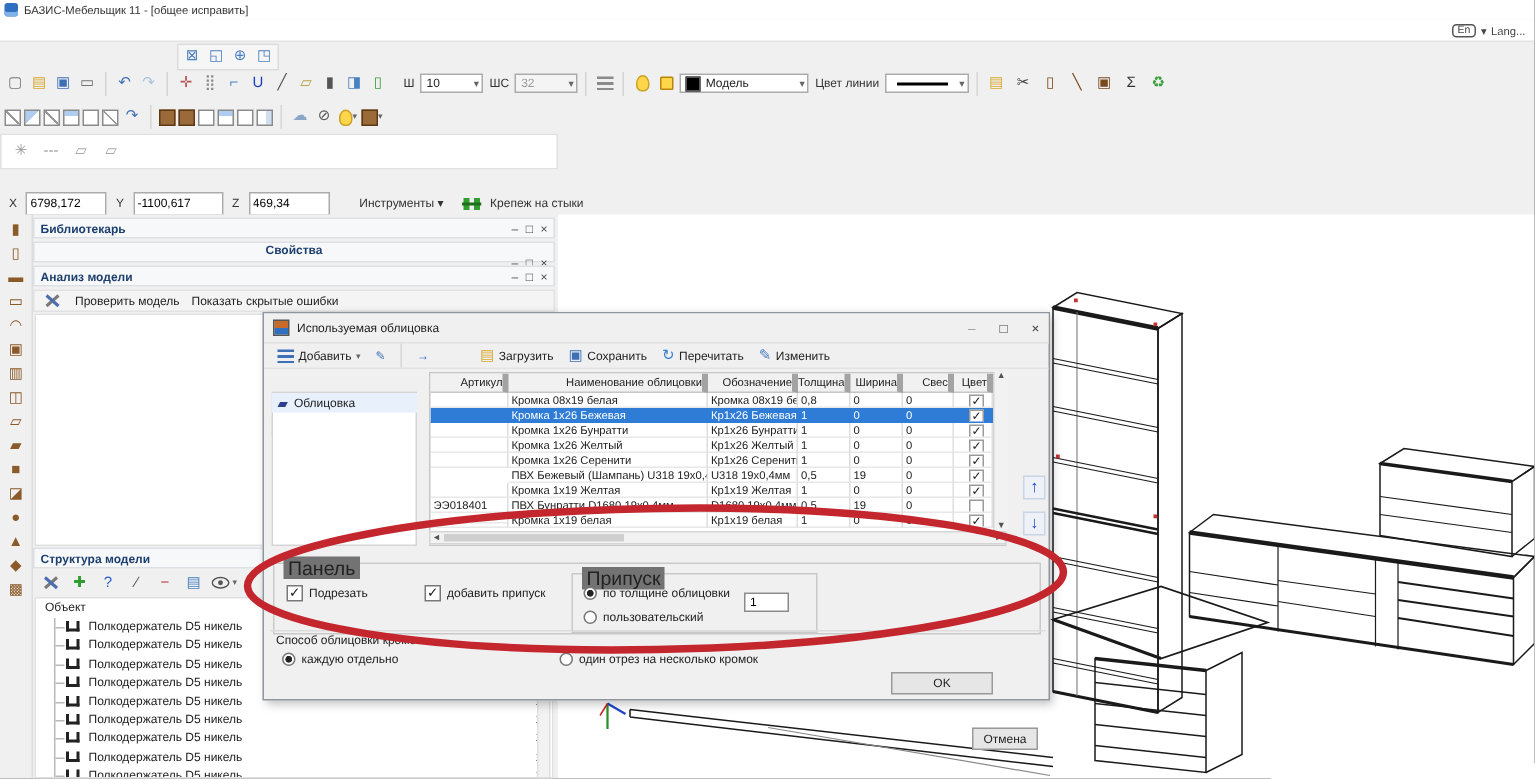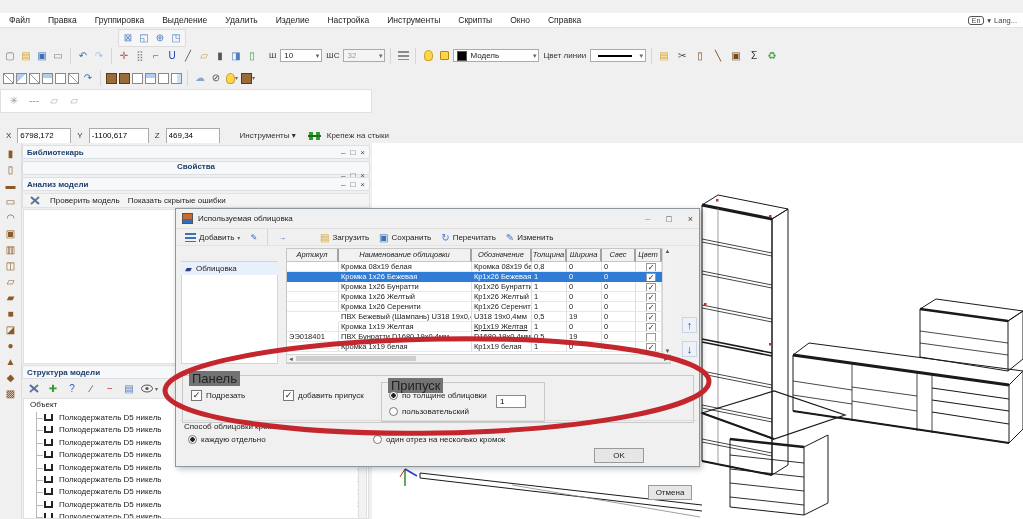--- a/index.html
+++ b/index.html
@@ -74,21 +74,21 @@
   .dtoolbar{position:absolute;left:0;top:20px;width:100%;height:17px;display:flex;align-items:center;gap:4px;padding-left:6px;box-sizing:border-box;border-bottom:1px solid #e3e3e3;}
   .dtb{display:flex;align-items:center;gap:3px;font-size:8px;color:#222;padding:1px 3px;}
   .list-head{position:absolute;left:5px;top:39px;width:97px;height:13px;background:#f1f1f1;border:1px solid #c6c6c6;box-sizing:border-box;text-align:center;font-size:7.5px;line-height:12px;margin-top:30px;}
   .list-item{position:absolute;left:5px;top:53px;width:97px;height:13px;background:#e8f0fb;display:flex;align-items:center;gap:4px;padding-left:4px;box-sizing:border-box;font-size:8px;}
   .list-body{position:absolute;left:5px;top:52px;width:97px;height:103px;background:#fff;border:1px solid #d5d5d5;box-sizing:border-box;}
   .sheeticon{color:#2b3f8c;font-size:9px;line-height:8px;}
   .etable{position:absolute;left:110px;top:39px;width:385px;height:116px;background:#fff;border:1px solid #c6c6c6;box-sizing:border-box;overflow:hidden;}
   .erow{display:flex;height:10px;}
   .erow.hdr{height:13px;background:#f1f1f1;}
   .ecell{border-right:1px solid #dedede;border-bottom:1px solid #e8e8e8;font-size:7.5px;line-height:10px;padding-left:2px;box-sizing:border-box;overflow:hidden;white-space:nowrap;}
-  .erow.hdr .ecell{border-bottom:1px solid #c6c6c6;border-right:2px solid #a3a3a3;text-align:center;line-height:12px;padding-left:0;font-style:italic;}
+  .erow.hdr .ecell{border-bottom:1px solid #c6c6c6;border-right:4px solid #a3a3a3;text-align:right;line-height:12px;padding-left:0;}
   .erow.sel{background:#2e7cd6;color:#fff;}
   .erow.sel .ecell{border-color:#2e7cd6;}
   .cbx{display:inline-block;width:8px;height:8px;border:1px solid #9a9a9a;background:#fff;font-size:8px;line-height:7px;text-align:center;color:#222;margin:1px 0 0 8px;}
   .vscroll{position:absolute;right:0;top:0;width:9px;height:104px;background:#f2f2f2;border-left:1px solid #d5d5d5;font-size:6px;text-align:center;color:#555;}
   .hscroll{position:absolute;left:110px;top:145px;width:385px;height:9px;background:#f2f2f2;border:1px solid #d5d5d5;box-sizing:border-box;font-size:6px;color:#555;display:flex;justify-content:space-between;align-items:center;padding:0 1px;}
   .hscroll .thumb{height:5px;width:120px;background:#cfcfcf;margin-right:auto;margin-left:2px;}
   .bluearr{position:absolute;left:506px;width:15px;height:16px;display:flex;align-items:center;justify-content:center;color:#1548c2;font-size:11px;font-weight:bold;background:#eef2f8;border:1px solid #c9d4e4;box-sizing:border-box;}
   .gbox{position:absolute;border:1px solid #c9c9c9;background:#f0f0f0;box-sizing:border-box;}
   .gbox .legend{position:absolute;top:-5px;left:6px;background:#737373;padding:0 3px;font-size:13px;}
   .check{display:inline-block;width:9px;height:9px;border:1px solid #777;background:#fff;font-size:9px;line-height:8px;text-align:center;color:#222;}
@@ -98,35 +98,26 @@
   .numinput{position:absolute;width:30px;height:13px;border:1px solid #8a8a8a;background:#fff;font-size:8px;padding-left:3px;font-family:"Liberation Sans",sans-serif;box-sizing:border-box;}
   .btn{position:absolute;height:15px;background:#e6e6e6;border:1px solid #9a9a9a;font-size:8px;text-align:center;line-height:14px;box-sizing:border-box;}
   
   .ellipse-svg{left:158px;top:331px;z-index:10;pointer-events:none;}
 </style>
 </head>
 <body>
 
 <div class="app">
 
+  <div class="abs titlebar">
+    <span class="appicon"></span>
+    <span class="titletext">БАЗИС-Мебельщик 11 - [общее исправить]</span>
+  </div>
 
   <div class="abs menubar">
-    <div id="menu-items" style="display:flex;">
-        <span class="menuitem">Файл</span>
-        <span class="menuitem">Правка</span>
-        <span class="menuitem">Группировка</span>
-        <span class="menuitem">Выделение</span>
-        <span class="menuitem">Удалить</span>
-        <span class="menuitem">Изделие</span>
-        <span class="menuitem">Настройка</span>
-        <span class="menuitem">Инструменты</span>
-        <span class="menuitem">Скрипты</span>
-        <span class="menuitem">Окно</span>
-        <span class="menuitem">Справка</span>
-      </div>
     <div class="lang">
       <span class="langbox">En</span>
       <span>▾</span>
       <span>Lang...</span>
     </div>
   </div>
 
   <div class="abs tb-float" id="tb-float">
       <span class="tbtn" style="color: rgb(74, 127, 193);">⊠</span>
       <span class="tbtn" style="color: rgb(74, 127, 193);">◱</span>
@@ -521,21 +512,21 @@
           <span class="ecell" style="width: 133px;">ПВХ Бежевый (Шампань) U318  19х0,4мм</span>
           <span class="ecell" style="width: 60px;">U318 19х0,4мм</span>
           <span class="ecell" style="width: 35px;">0,5</span>
           <span class="ecell" style="width: 35px;">19</span>
           <span class="ecell" style="width: 34px;">0</span>
           <span class="ecell" style="width: 26px;"><span class="cbx">✓</span></span>
         </div>
         <div class="erow">
           <span class="ecell" style="width: 52px;"></span>
           <span class="ecell" style="width: 133px;">Кромка 1х19 Желтая</span>
-          <span class="ecell" style="width: 60px; text-decoration: underline;">Кр1х19 Желтая</span>
+          <span class="ecell" style="width: 60px;">Кр1х19 Желтая</span>
           <span class="ecell" style="width: 35px;">1</span>
           <span class="ecell" style="width: 35px;">0</span>
           <span class="ecell" style="width: 34px;">0</span>
           <span class="ecell" style="width: 26px;"><span class="cbx">✓</span></span>
         </div>
         <div class="erow">
           <span class="ecell" style="width: 52px;">ЭЭ018401</span>
           <span class="ecell" style="width: 133px;">ПВХ Бунратти D1680 19х0,4мм</span>
           <span class="ecell" style="width: 60px;">D1680 19х0,4мм</span>
           <span class="ecell" style="width: 35px;">0,5</span>
@@ -593,21 +584,21 @@
     <div style="position:absolute;left:4px;top:211px;width:517px;border-top:1px solid #dcdcdc;"></div>
     <span class="optrow" style="left:12px;top:226px;">
       <span class="radio sel"></span>
       <span>каждую отдельно</span>
     </span>
     <span class="optrow" style="left:197px;top:226px;">
       <span class="radio"></span>
       <span>один отрез на несколько кромок</span>
     </span>
 
-    <div class="btn" style="left:418px;top:239px;width:50px;">OK</div>
+    <div class="btn" style="left:418px;top:239px;width:68px;">OK</div>
     <div class="btn" style="left:472px;top:239px;width:44px;margin-top:37px;">Отмена</div>
   </div>
 
   <svg class="abs ellipse-svg" width="565" height="112">
     <ellipse cx="279" cy="55" rx="272" ry="47" fill="none" stroke="#c4262e" stroke-width="5" transform="rotate(-1 279 55)"></ellipse>
   </svg>
 
 </div>
 
 </body></html>

